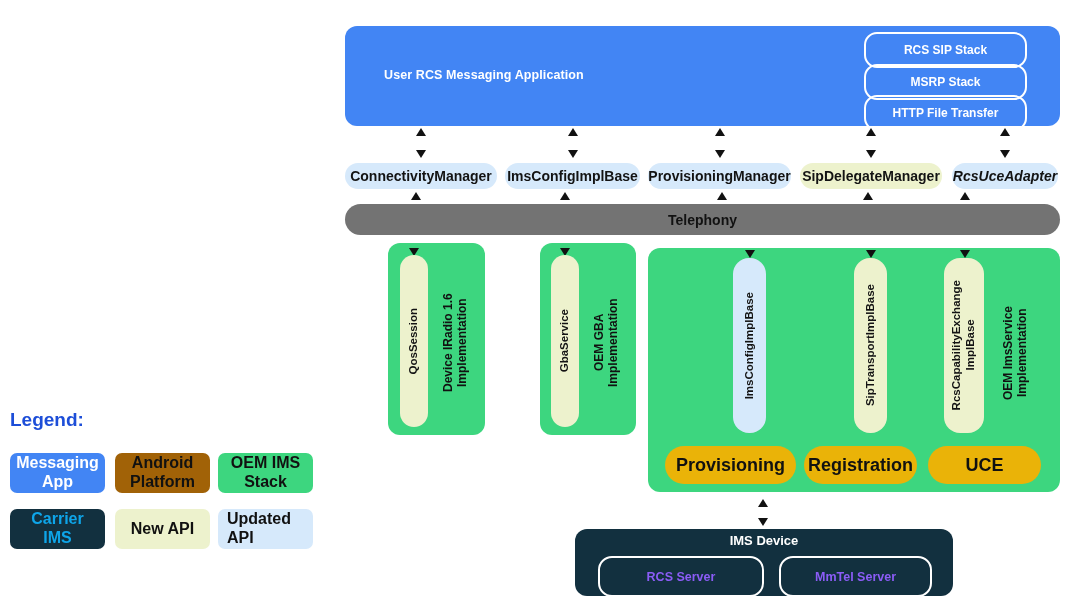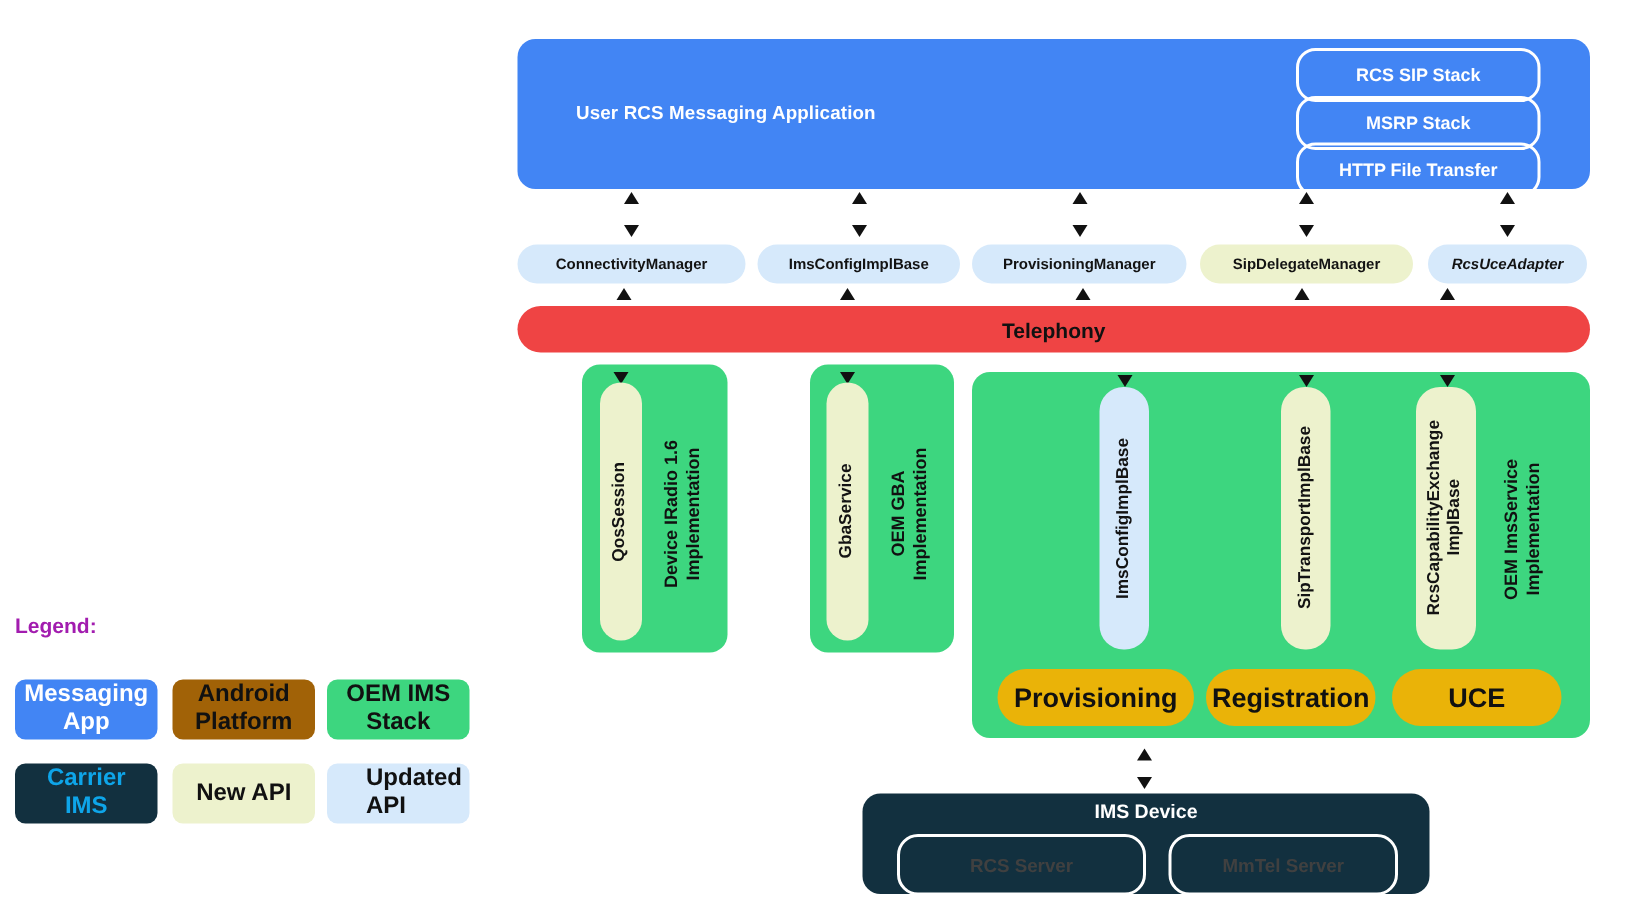--- a/index.html
+++ b/index.html
@@ -51,32 +51,32 @@
     border-right: 5px solid transparent;
   }
   .arrow-up { border-bottom: 8px solid #111111; }
   .arrow-dn { border-top: 8px solid #111111; }
 
   
   .mgr {
     top: 163px; height: 26px;
     border-radius: 13px;
     display: flex; align-items: center; justify-content: center;
-    font-size: 10px;
+    font-size: 14px;
     font-weight: bold;
     color: #131313;
     text-align: center;
   }
   .c-updated { background: #D6E9FB; }
   .c-new     { background: #EDF2CD; }
 
   
   .telephony {
     left: 345px; top: 204px; width: 715px; height: 31px;
-    background: #ef4444;
+    background: #737373;
     border-radius: 16px;
     display: flex; align-items: center; justify-content: center;
     color: #111111;
     font-size: 14px;
     font-weight: bold;
   }
 
   
   .green-box {
     background: #3DD67F;
@@ -134,49 +134,49 @@
     left: 575px; top: 533px; width: 378px;
     text-align: center;
     color: #ffffff;
     font-size: 13px;
     font-weight: bold;
   }
   .srv-pill {
     top: 556px; height: 41px;
     border: 2px solid #ffffff;
     border-radius: 14px;
-    color: #404040;
+    color: #8b5cf6;
     font-size: 12.5px;
     font-weight: bold;
     display: flex; align-items: center; justify-content: center;
   }
 
   
   .legend-title {
     left: 10px; top: 409px;
-    font-size: 14px;
-    font-weight: bold;
-    color: #a21caf;
+    font-size: 19px;
+    font-weight: bold;
+    color: #1d4ed8;
   }
   .lg {
     width: 95px; height: 40px;
     border-radius: 7px;
     display: flex; align-items: center; justify-content: center;
     text-align: center;
     font-size: 16px;
     font-weight: bold;
     line-height: 1.18;
     white-space: pre-line;
     padding: 0 5px;
     margin-top: 20px;
   }
   .lg-left {
     justify-content: flex-start;
     text-align: left;
-    padding-left: 26px;
+    padding-left: 9px;
   }
 </style>
 </head>
 <body>
 
 <div class="abs app-box"></div>
 <div class="abs app-title">User RCS Messaging Application</div>
 
 <div class="abs stack-pill stack-1">RCS SIP Stack</div>
 <div class="abs stack-pill stack-2">MSRP Stack</div>

